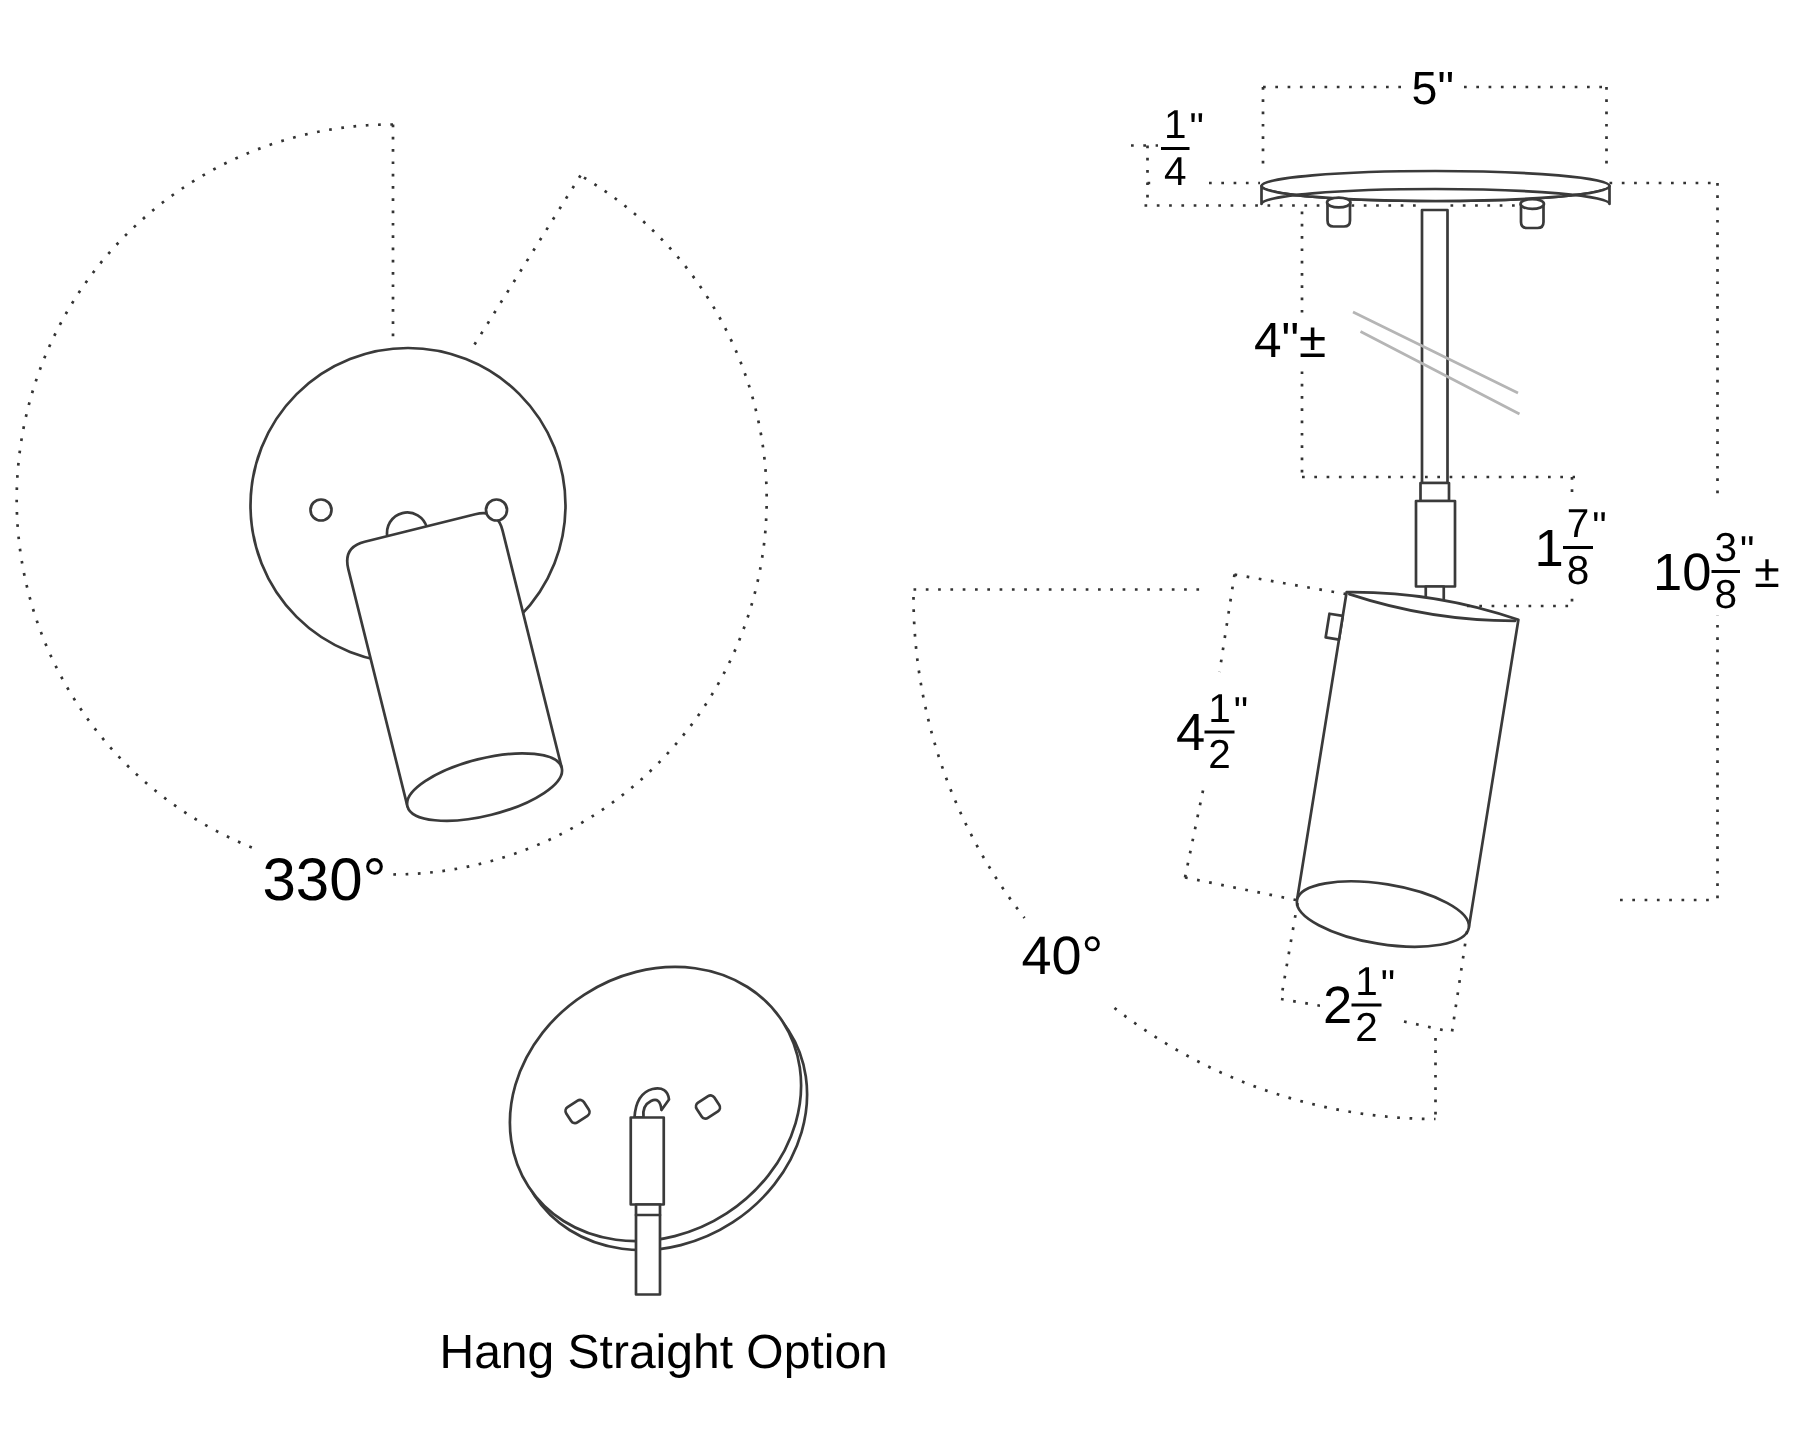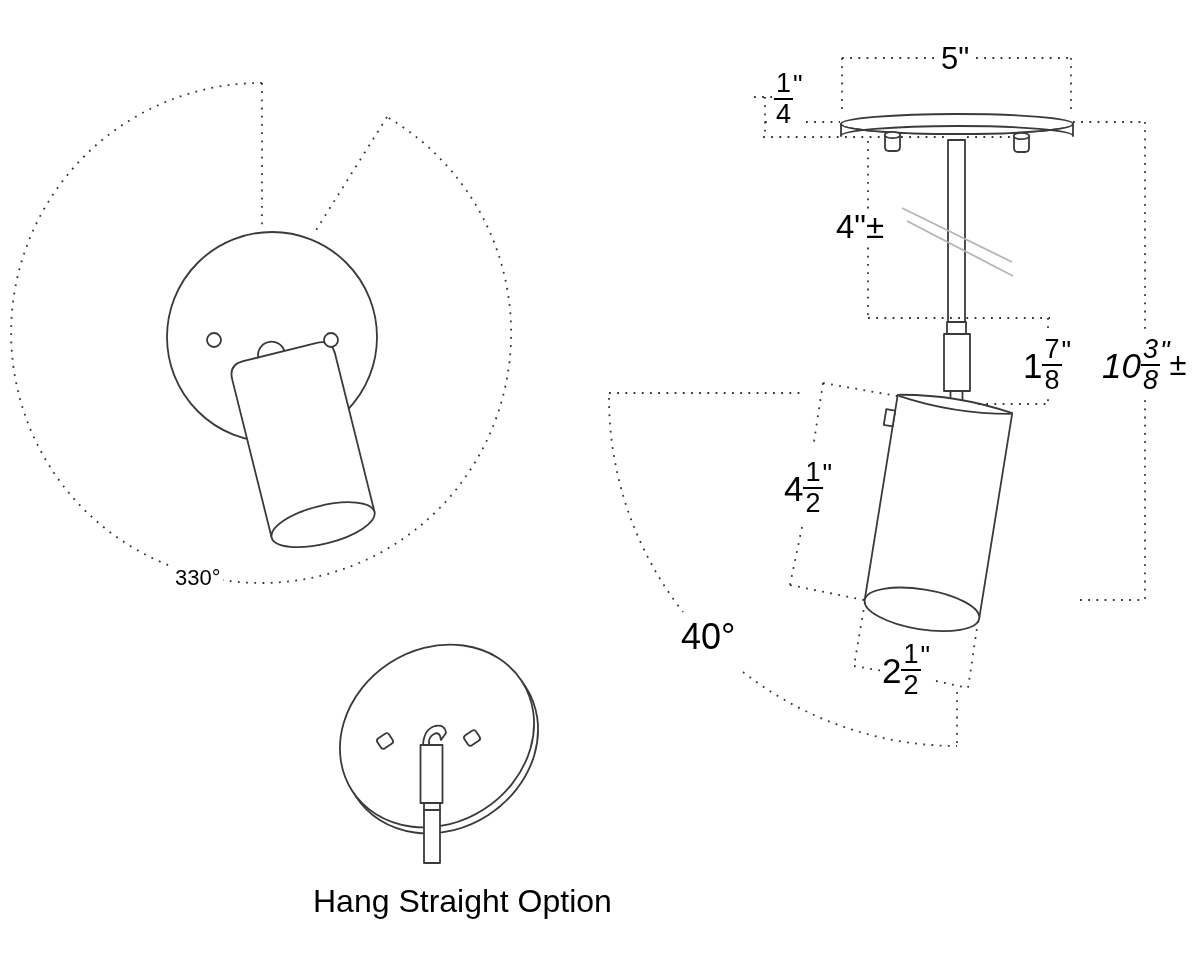--- a/index.html
+++ b/index.html
@@ -116,21 +116,21 @@
 
   <div class="dim" style="left:1021px;top:336px;">
     <span class="whole">1</span>
     <span class="frac">
         <span class="num">7</span>
         <span class="den">8</span>
       </span>
     <span class="unit">"</span>
   </div>
 
-  <div class="dim" style="left:1100px;top:336px;font-style:italic;">
+  <div class="dim" style="left:1100px;top:352px;">
     <span class="whole">10</span>
     <span class="frac">
         <span class="num">3</span>
         <span class="den">8</span>
       </span>
     <span class="unit">"</span>
     <span class="pm">±</span>
   </div>
 
   <div class="dim" style="left:782px;top:459px;">
@@ -146,17 +146,17 @@
     <span class="whole">2</span>
     <span class="frac">
         <span class="num">1</span>
         <span class="den">2</span>
       </span>
     <span class="unit">"</span>
   </div>
 
   <div class="lbl" style="left:679px;top:618px;font-size:36px;">40°</div>
 
-  <div class="lbl" style="left:173px;top:566px;font-size:22px;">330°</div>
+  <div class="lbl" style="left:173px;top:566px;font-size:40px;">330°</div>
 
-  <div class="lbl" style="left:291px;top:884px;font-size:32px;margin-left:20px;">Hang Straight Option</div>
+  <div class="lbl" style="left:291px;top:884px;font-size:32px;">Hang Straight Option</div>
 
 </div>
 
 </body></html>

